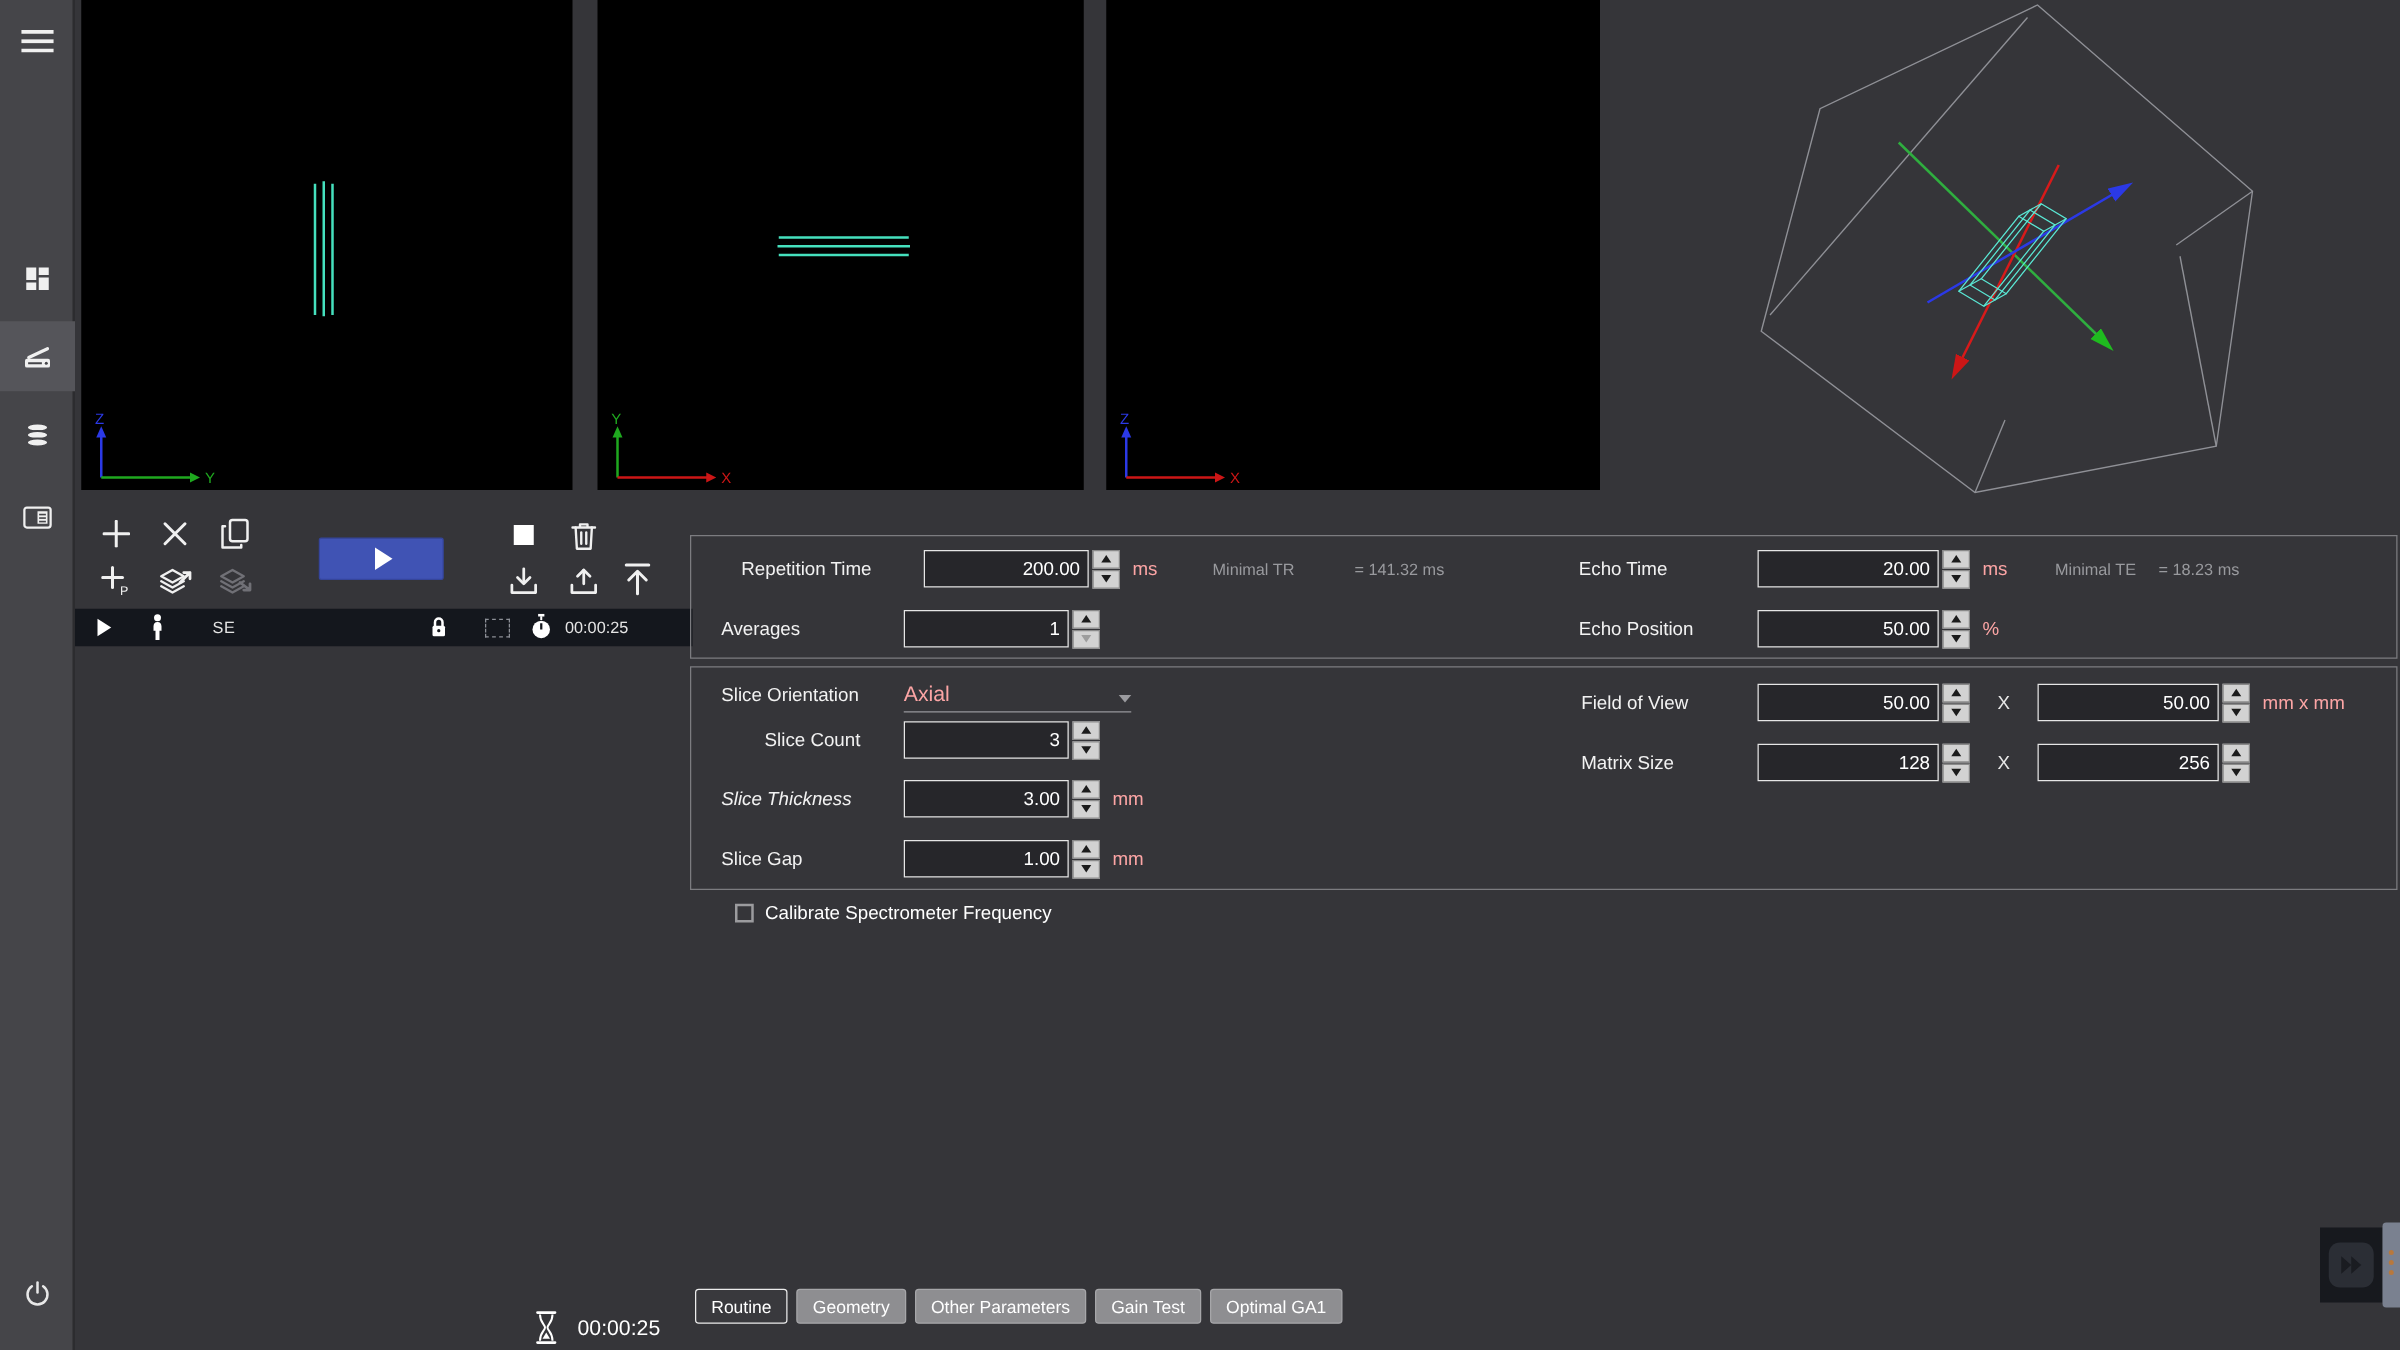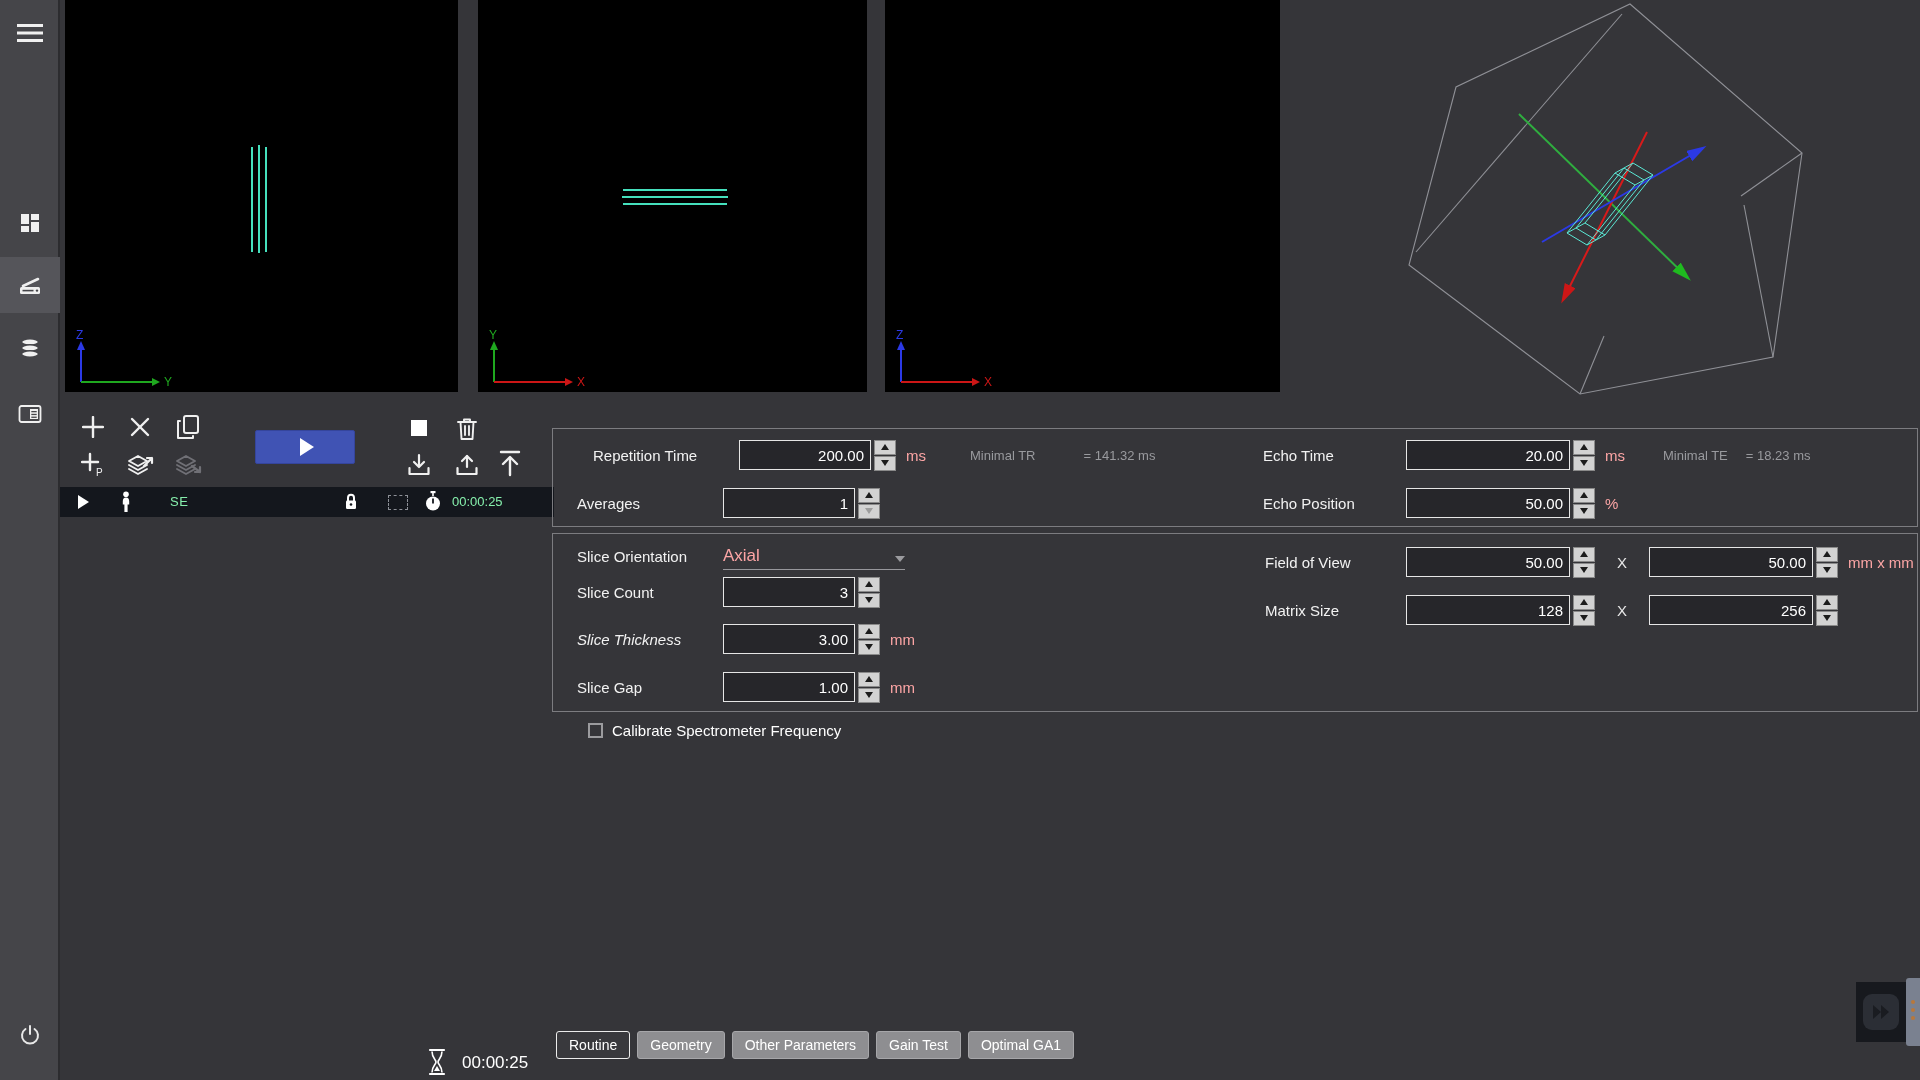--- a/index.html
+++ b/index.html
@@ -33,39 +33,39 @@
   .icon-stroke.disabled { stroke:#707076; }
   .play-btn { position:absolute; left:255px; top:430px; width:100px; height:34px;
               background:var(--accent-blue,#4053b4); border:1px solid #35459c; border-radius:2px;
               display:flex; align-items:center; justify-content:center; cursor:pointer; }
   .play-btn .tri { width:0; height:0; border-left:14px solid #fff; border-top:9px solid transparent;
                    border-bottom:9px solid transparent; margin-left:4px; }
   .stop-sq { width:16px; height:16px; background:#fff; }
 
   
   .seqrow { position:absolute; left:60px; top:487px; width:494px; height:30px;
-            background:#14171d; color:#86efac; font-size:13px; }
+            background:#14171d; color:#e5e5e5; font-size:13px; }
   .seqrow .tri { position:absolute; left:18px; top:8px; width:0; height:0; border-left:11px solid #fff;
                  border-top:7px solid transparent; border-bottom:7px solid transparent; cursor:pointer; }
   .seq-person { position:absolute; left:60px; top:4px; }
   .seq-name { position:absolute; left:110px; top:0; line-height:30px; letter-spacing:.5px; }
   .seq-lock { position:absolute; left:284px; top:5px; }
   .seq-dash { position:absolute; left:328px; top:8px; width:20px; height:15px; border:1px dashed #8d9097; }
   .seq-watch { position:absolute; left:364px; top:4px; }
   .seq-time { position:absolute; left:392px; top:0; line-height:30px; }
 
   
   .panel { position:absolute; left:552px; width:1366px; border:1px solid #7c7c80; }
   .panel1 { top:428px; height:99px; }
   .panel2 { top:533px; height:179px; }
   .prow { position:absolute; height:32px; display:flex; align-items:center; }
   .plabel { color:#f2f2f2; font-size:15px; }
   .numinput { width:132px; height:30px; background:#26262a; border:1px solid #e6e6e6; color:#fff;
               font-size:15px; text-align:right; padding:0 6px; font-family:"Liberation Sans",sans-serif; }
-  .numinput.wide { width:164px; }
+  .numinput.wide { width:145px; }
   .spin { width:22px; height:31px; display:flex; flex-direction:column; gap:1px; margin-left:3px; }
   .spin button { flex:1; background:#d2d2d2; border:1px solid #8a8a8a; cursor:pointer;
                  display:flex; align-items:center; justify-content:center; padding:0; }
   .spin .up::after   { content:''; border-left:4px solid transparent; border-right:4px solid transparent;
                        border-bottom:6px solid #1c1c1c; }
   .spin .down::after { content:''; border-left:4px solid transparent; border-right:4px solid transparent;
                        border-top:6px solid #1c1c1c; }
   .spin .down.dim::after { border-top-color:#9d9d9d; }
   .unit { color:#fca5a5; font-size:15px; margin-left:10px; }
   .xsep { color:#e8e8e8; font-size:15px; }
@@ -380,21 +380,21 @@
 
     <div class="prow" style="left:24px; top:6px;">
       <span class="plabel" style="width:146px;">Slice Orientation</span>
       <span class="ddown">
         <span class="val">Axial</span>
         <span class="caret"></span>
       </span>
     </div>
 
     <div class="prow" style="left:24px; top:42px;">
-      <span class="plabel" style="width:146px;">Slice Count</span>
+      <span class="plabel" style="width:146px;text-align:center;">Slice Count</span>
       <input class="numinput" value="3" style="">
       <span class="spin">
         <button class="up"></button>
         <button class="down"></button>
       </span>
     </div>
 
     <div class="prow" style="left:24px; top:89px;">
       <span class="plabel" style="width:146px;font-style:italic;">Slice Thickness</span>
       <input class="numinput" value="3.00" style="">

